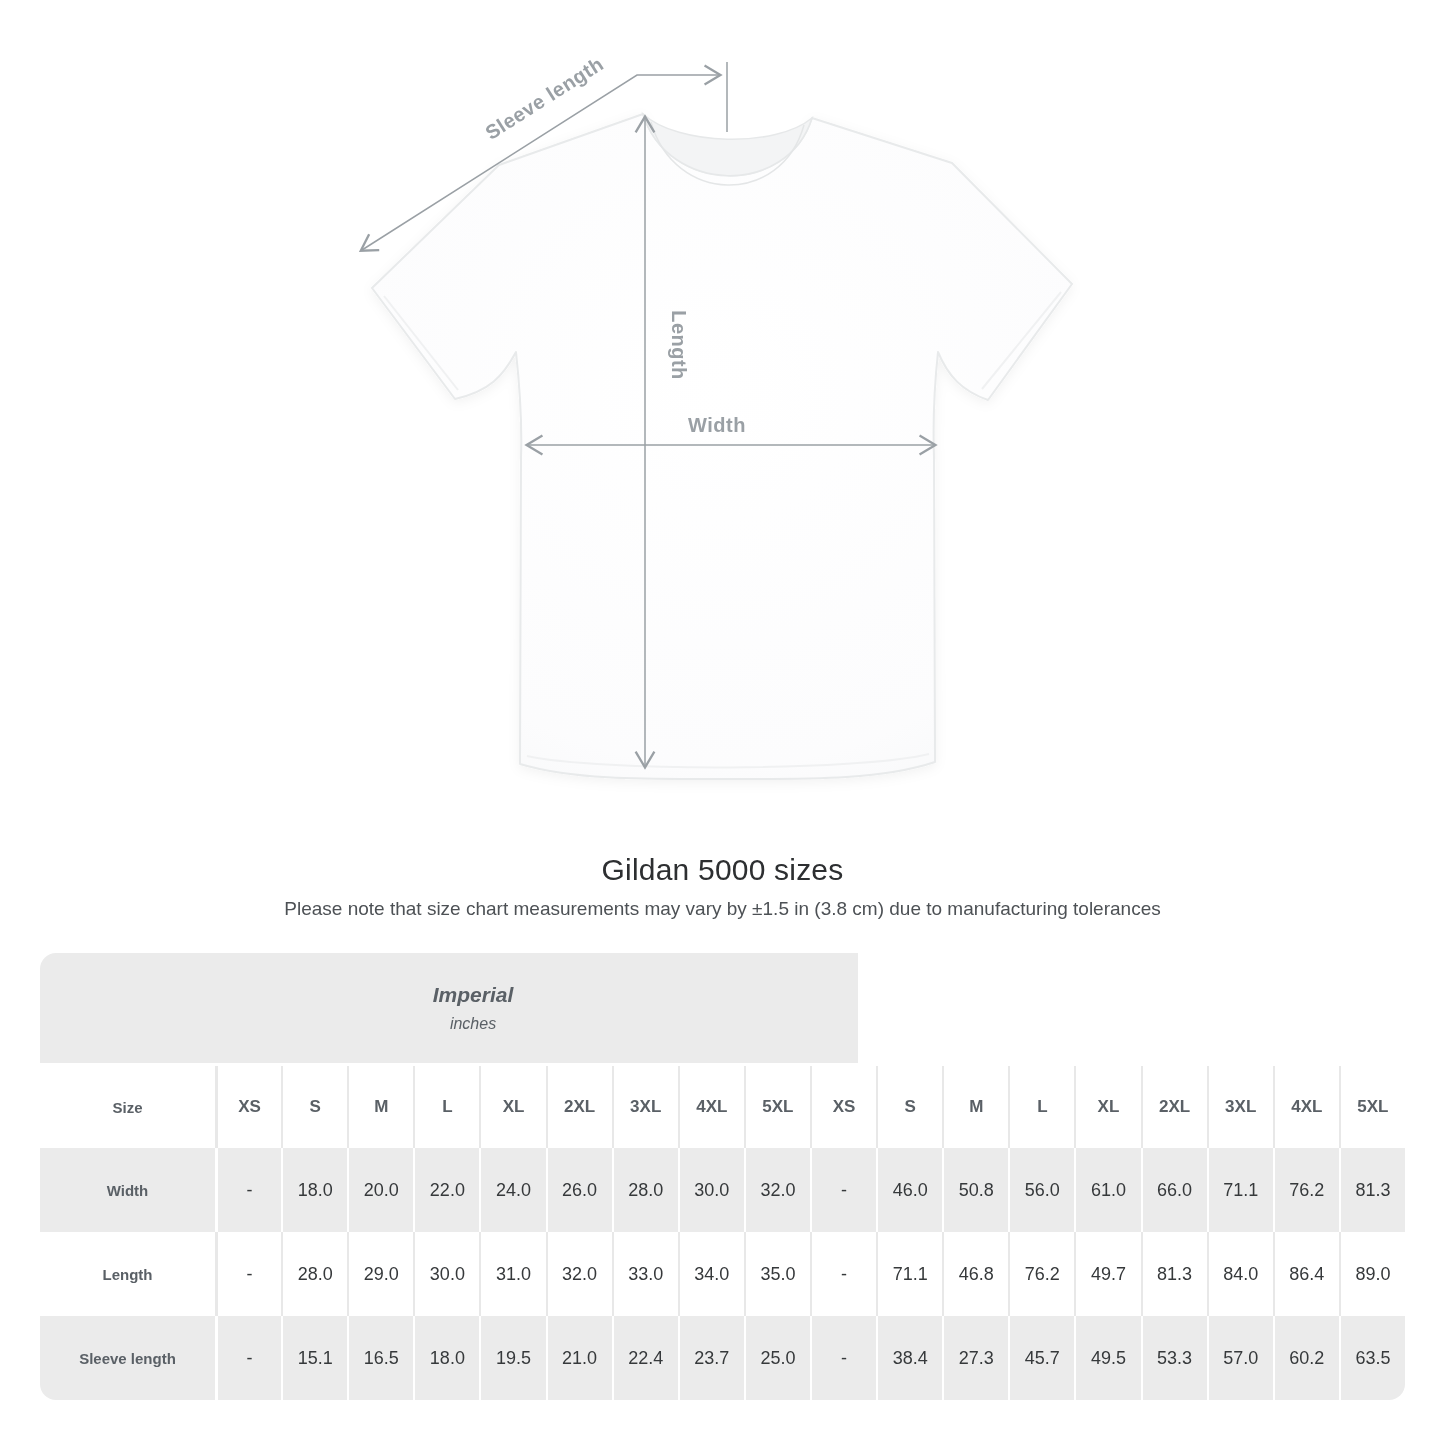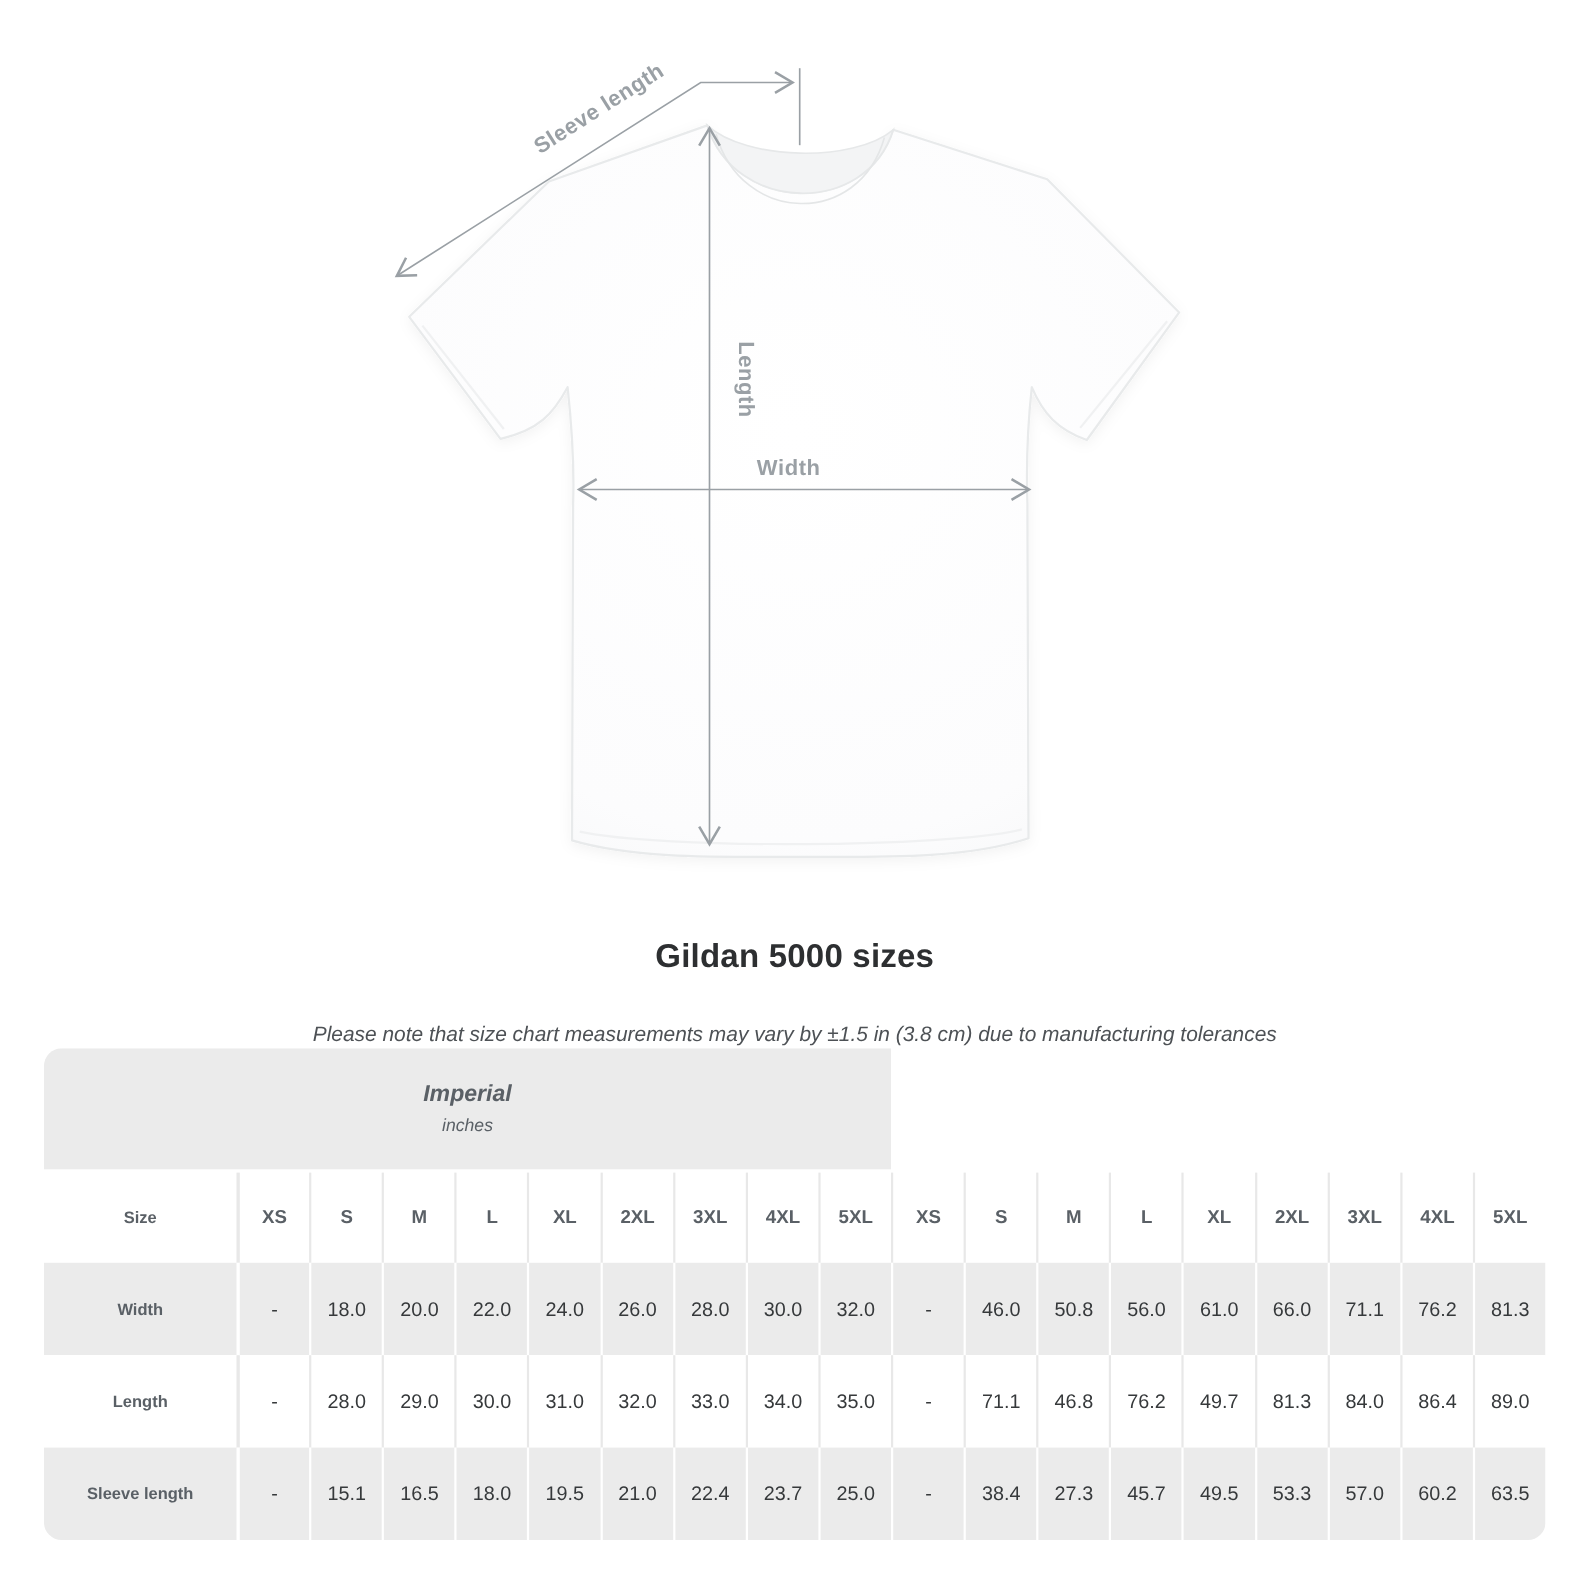--- a/index.html
+++ b/index.html
@@ -1,30 +1,30 @@
 <!DOCTYPE html>
 <html><head>
 <meta charset="utf-8">
 <style>
   html,body{margin:0;padding:0;background:#ffffff;}
   body{width:1445px;height:1445px;font-family:"Liberation Sans",sans-serif;position:relative;overflow:hidden;}
   .stage{position:absolute;inset:0;width:1445px;height:1445px;}
 
   
   .chart-title{position:absolute;top:853px;left:0;width:100%;text-align:center;
-    font-size:30px;font-weight:700;color:#2d2f31;letter-spacing:.2px;}
-  .tolerance-note{position:absolute;top:930px;left:0;width:100%;text-align:center;
-    font-size:19px;font-style:italic;color:#4d5155;}
+    font-size:30px;font-weight:400;color:#2d2f31;letter-spacing:.2px;}
+  .tolerance-note{position:absolute;top:898px;left:0;width:100%;text-align:center;
+    font-size:19px;color:#4d5155;}
 
   
   .size-table{position:absolute;top:953px;left:40px;width:1365px;height:447px;
     border-radius:16px;overflow:hidden;}
   .band-row{display:flex;height:110px;border-bottom:3px solid #ffffff;}
   .band{background:#ebebeb;display:flex;flex-direction:column;align-items:center;justify-content:center;}
-  .band.imperial{flex:0 0 calc(175px + (100% - 175px)*9/18);}
+  .band.imperial{flex:0 0 calc(175px + (100% - 175px)*9/18);padding-left:48px;}
   .band.metric{flex:1;}
   .band .u-label{font-size:21px;font-weight:700;font-style:italic;color:#5a6066;}
   .band .u-sub{font-size:16px;font-style:italic;color:#5a6066;margin-top:8px;}
 
   .t-row{display:flex;}
   .header-row{height:82px;background:#ffffff;--sep:#e8e8e8;}
   .data-row{height:84px;}
   .data-row.gray{background:#ebebeb;--sep:#ffffff;}
   .data-row.white{background:#ffffff;--sep:#e8e8e8;}
 

